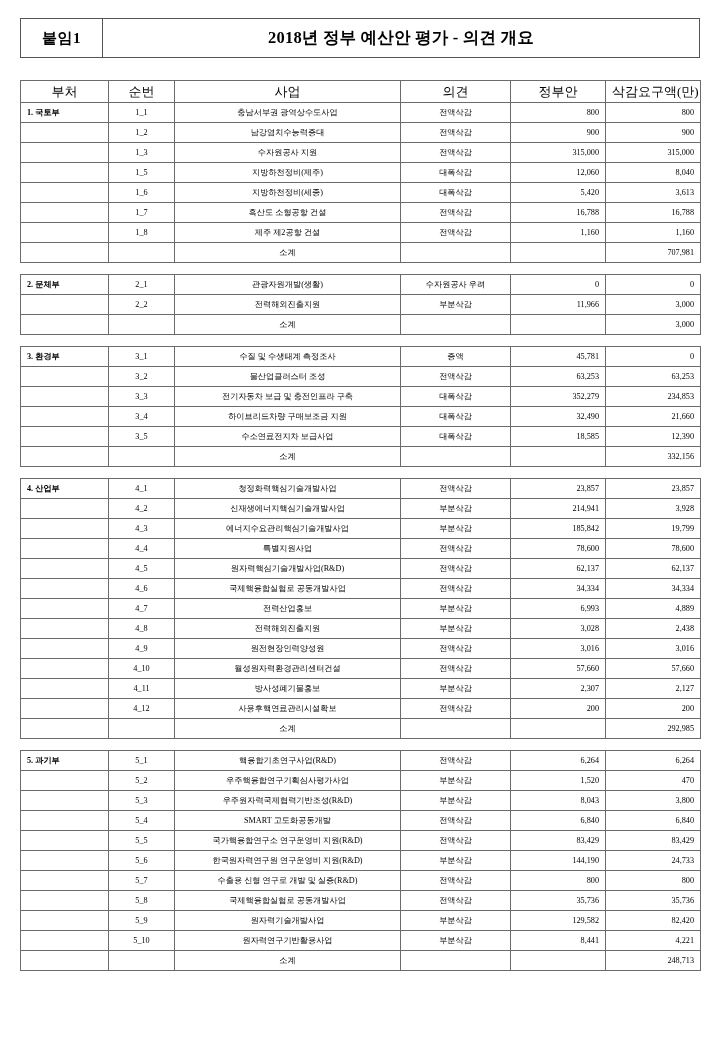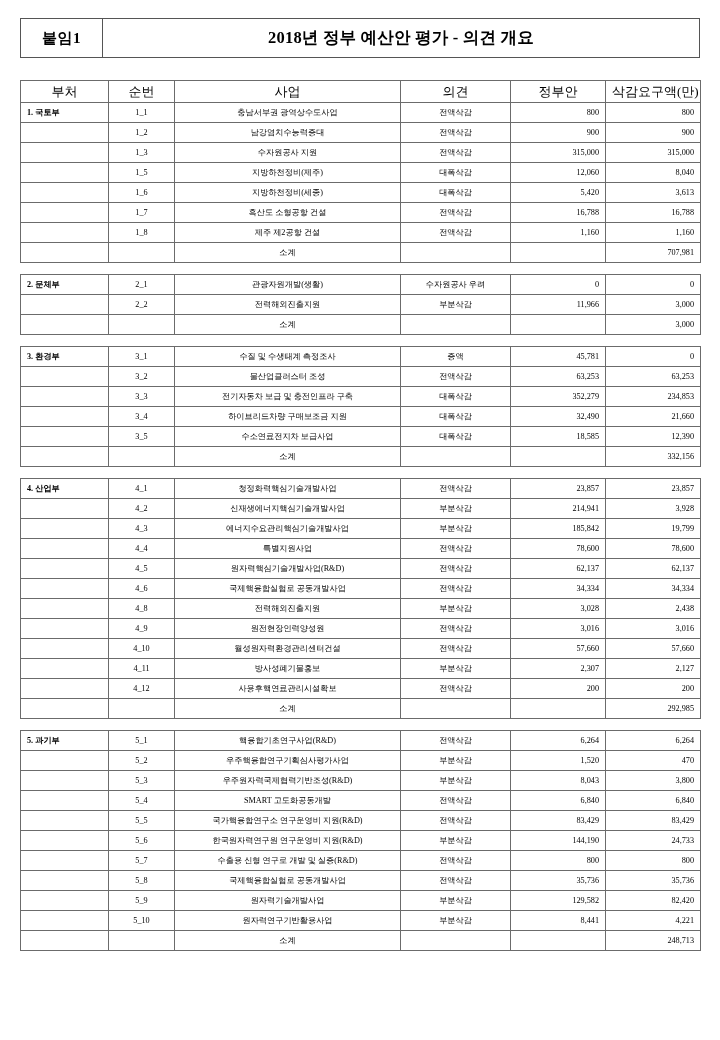--- a/index.html
+++ b/index.html
@@ -317,20 +317,28 @@
           <tr>
             <td class="dept"></td>
             <td class="no">4_6</td>
             <td class="proj">국제핵융합실험로 공동개발사업</td>
             <td class="op">전액삭감</td>
             <td class="num">34,334</td>
             <td class="num">34,334</td>
           </tr>
           <tr>
             <td class="dept"></td>
+            <td class="no">4_7</td>
+            <td class="proj">전력산업홍보</td>
+            <td class="op">부분삭감</td>
+            <td class="num">6,993</td>
+            <td class="num">4,889</td>
+          </tr>
+          <tr>
+            <td class="dept"></td>
             <td class="no">4_8</td>
             <td class="proj">전력해외진출지원</td>
             <td class="op">부분삭감</td>
             <td class="num">3,028</td>
             <td class="num">2,438</td>
           </tr>
           <tr>
             <td class="dept"></td>
             <td class="no">4_9</td>
             <td class="proj">원전현장인력양성원</td>

